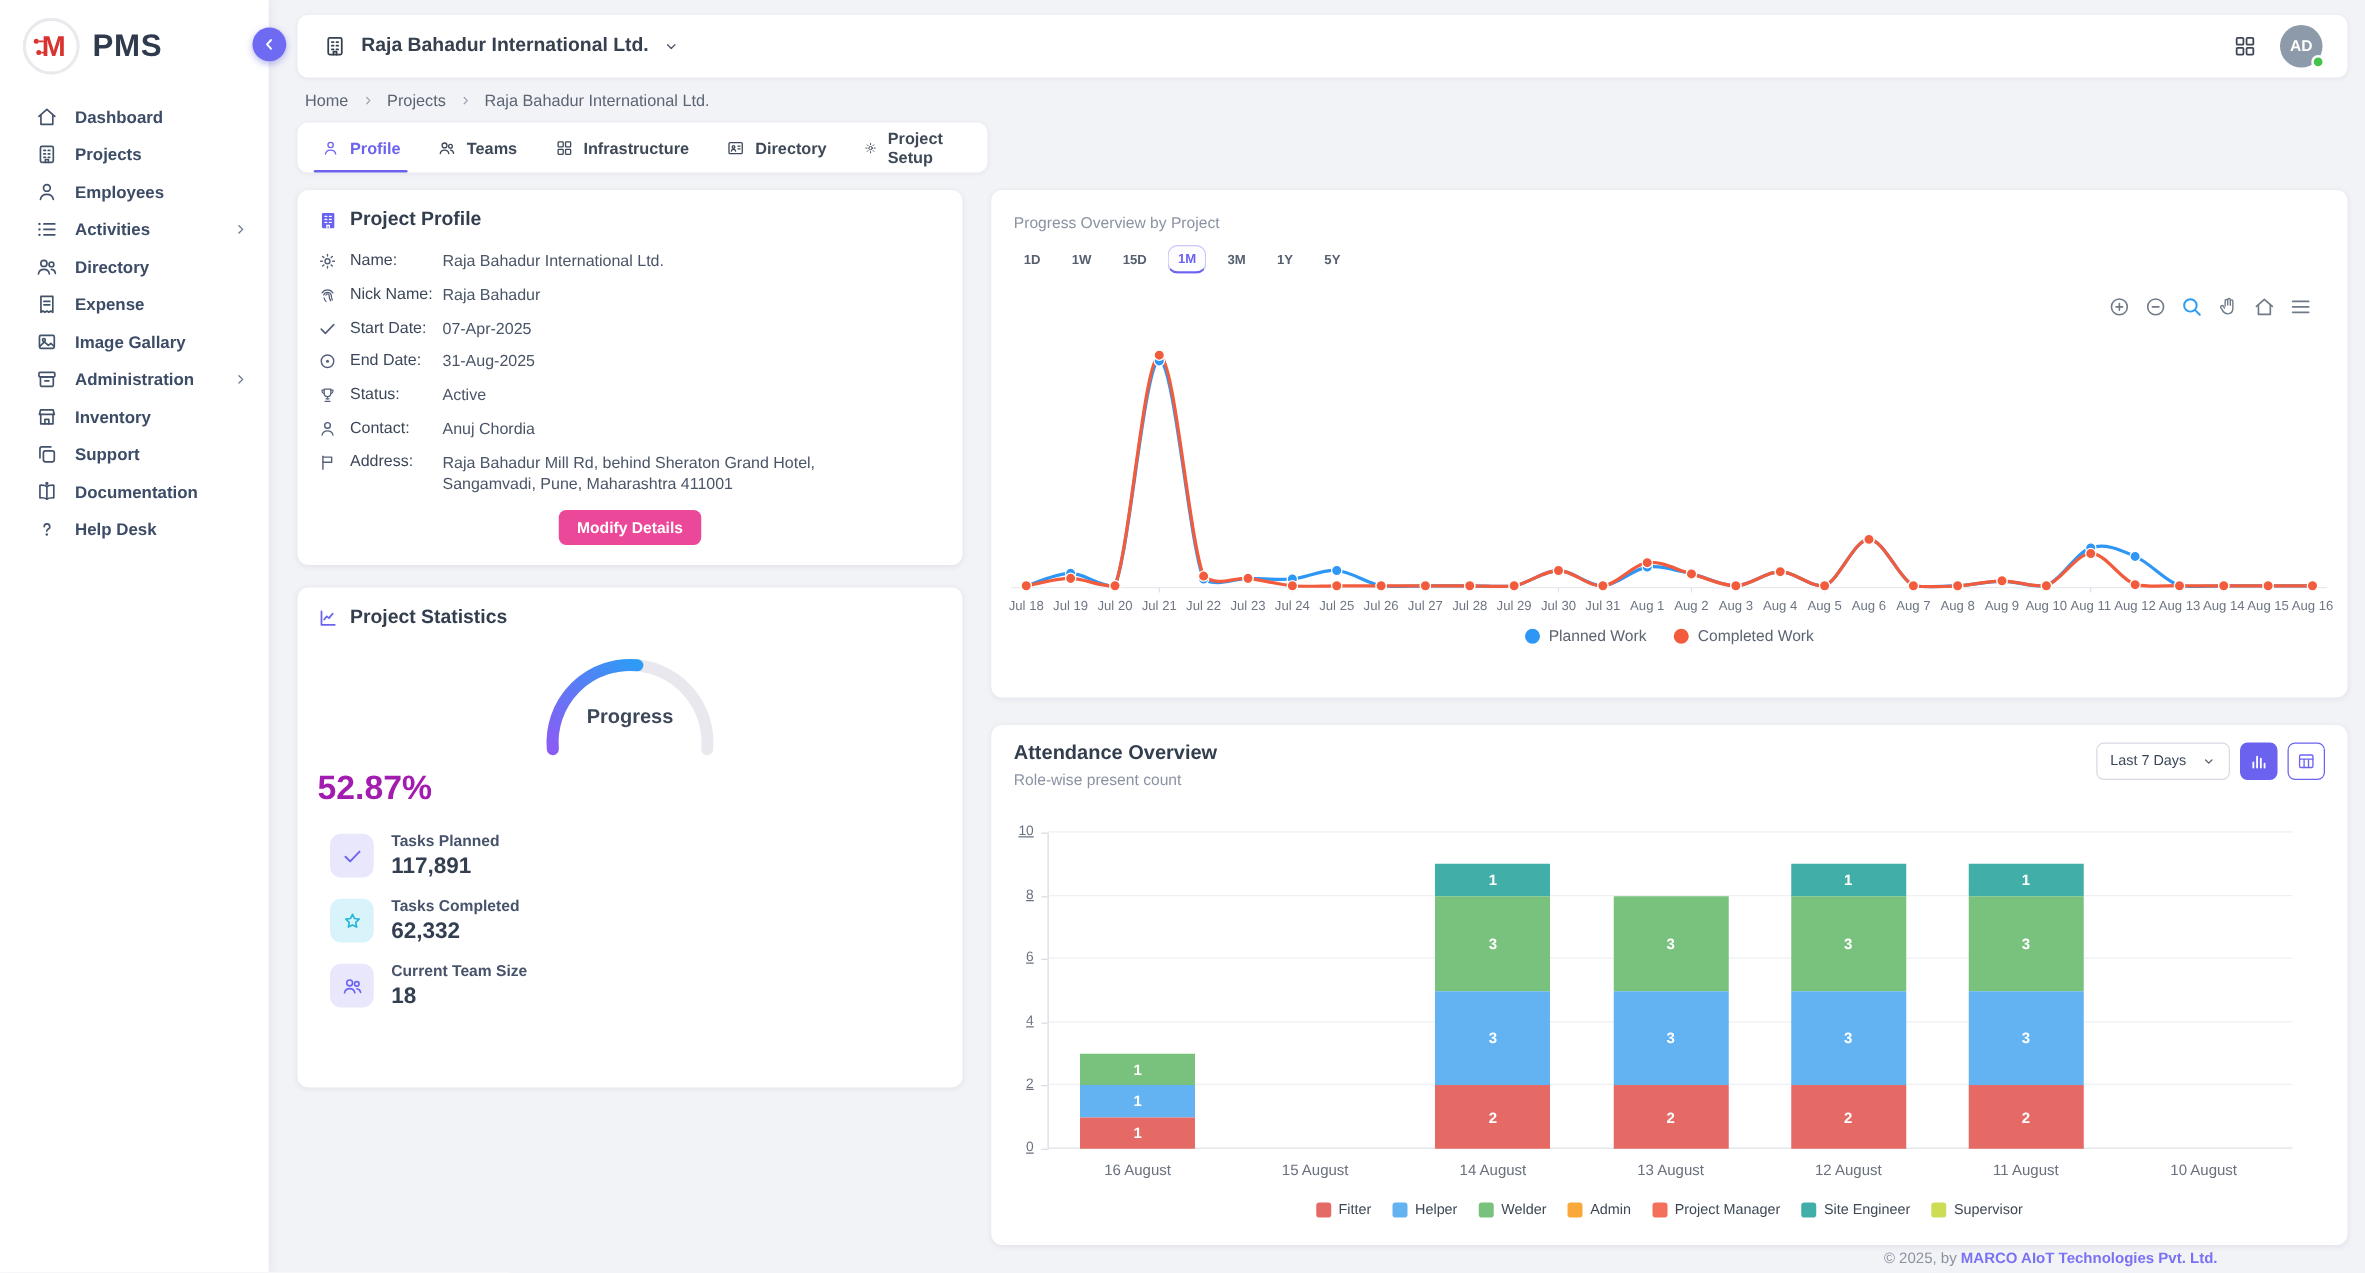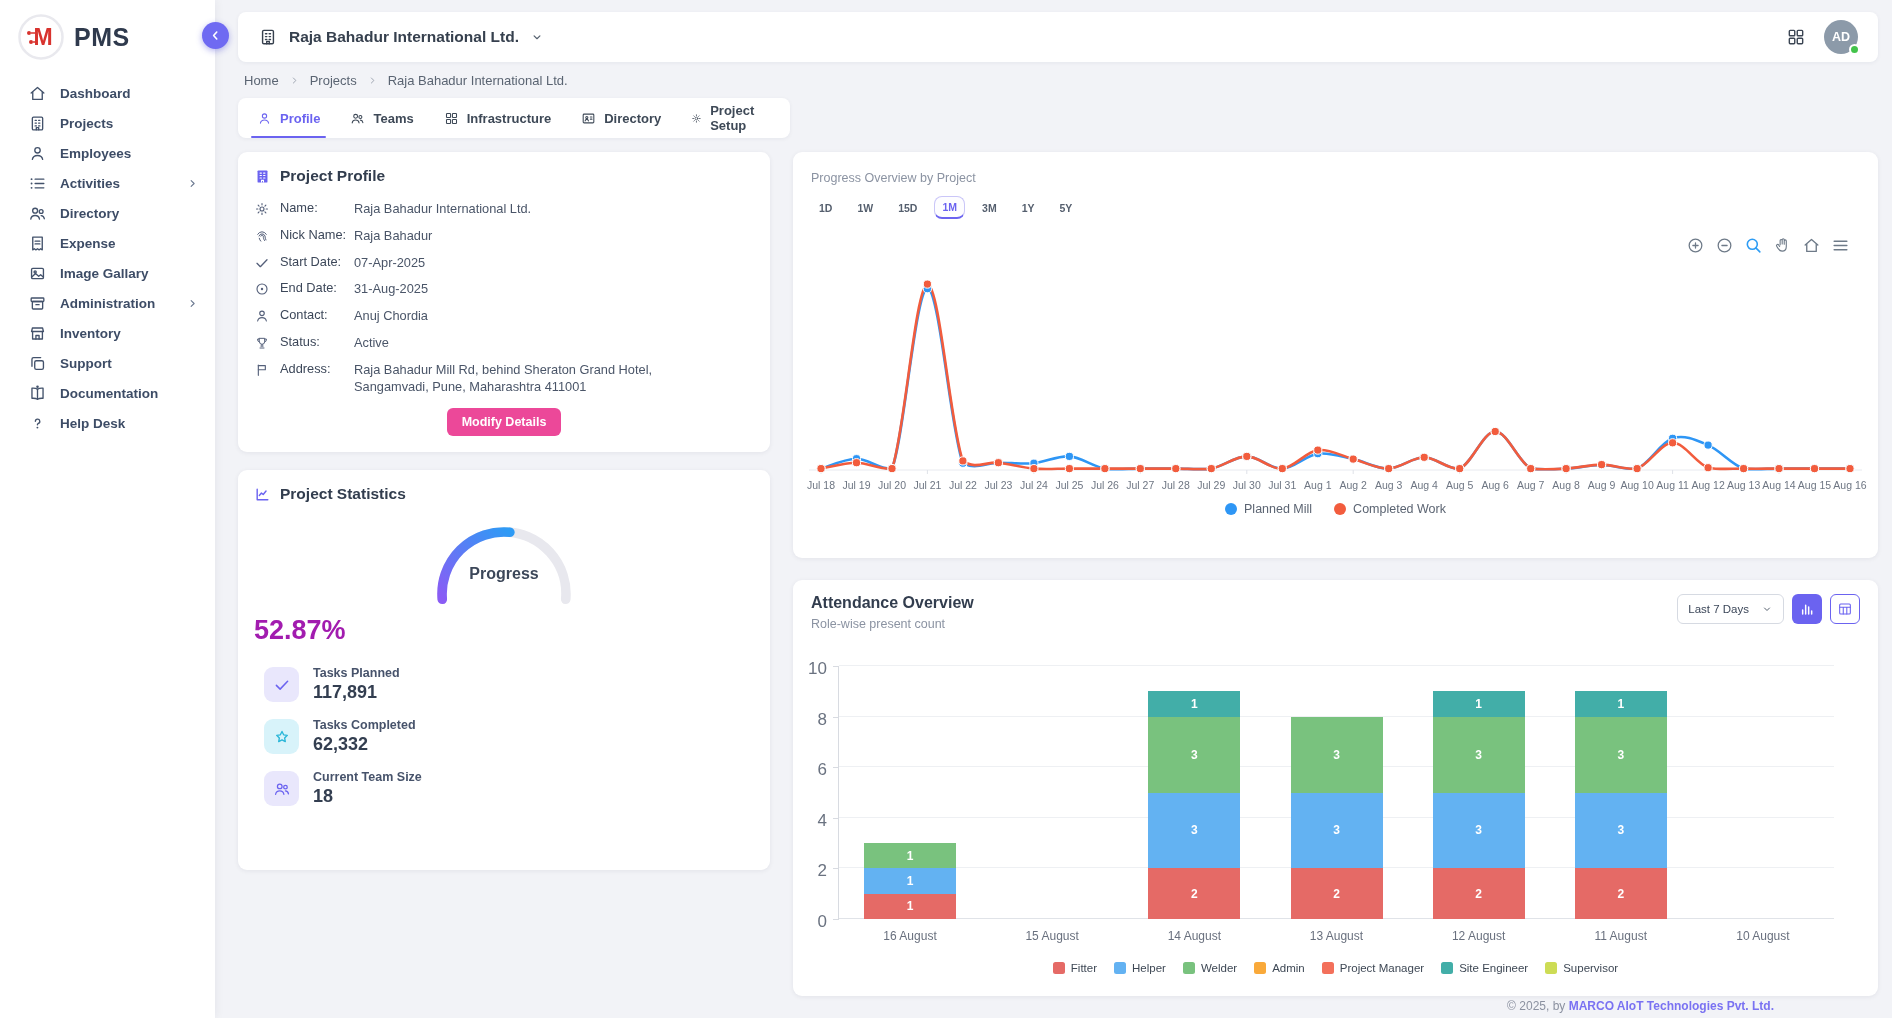--- a/index.html
+++ b/index.html
@@ -97,21 +97,21 @@
     gap:12px; padding:0 10px; font-size:11.5px; color:#3c4759; cursor:pointer; }
   .select .chev { color:#55606e; }
   .icon-btn { width:30px; height:30px; border-radius:6px; display:flex; align-items:center; justify-content:center; cursor:pointer; }
   .icon-btn.filled { background:#6b63f0; border:none; color:#fff; }
   .icon-btn.outline { background:#fff; border:1.5px solid #6b63f0; color:#6b63f0; }
   .barplot { position:absolute; left:46px; top:86px; width:995px; height:253px; }
   .gridline { position:absolute; left:0; right:0; height:1px; background:#eef0f3; }
   .baseline { position:absolute; left:0; right:0; bottom:0; height:1px; background:#e0e3e8; }
   .vaxis { position:absolute; left:45px; top:86px; width:1px; height:254px; background:#d8dbe1; }
   .ytick { position:absolute; width:5px; height:1px; background:#d8dbe1; left:40px; }
-  .ylab { position:absolute; width:26px; text-align:right; font-size:17px; color:#6a7280; left:8px; }
+  .ylab { position:absolute; width:26px; text-align:right; font-size:11px; color:#6a7280; left:8px;text-decoration:underline; }
   .bar { position:absolute; bottom:0; width:92px; display:flex; flex-direction:column-reverse; }
   .seg { display:flex; align-items:center; justify-content:center; color:#fff; font-size:12px; font-weight:700; }
   .bxlabels { position:absolute; left:46px; top:349px; width:995px; height:16px; }
   .bxlabels span { position:absolute; text-align:center; font-size:12px; color:#69707e; }
   .blegend { position:absolute; left:0; right:0; top:382px; display:flex; justify-content:center; align-items:center; gap:17px; }
   .blegend .li { display:flex; align-items:center; gap:6px; font-size:11.5px; color:#3e4855; }
   .blegend .sq { width:12px; height:12px; border-radius:2.5px; }
 
   .footer { position:absolute; right:118px; top:999px; font-size:12px; color:#8b91a0; }
   .footer a { color:#7a72f2; font-weight:600; text-decoration:none; cursor:pointer; }
@@ -419,40 +419,40 @@
           <span class="pf-icon" data-icon="circle-dot-icon">
             <svg viewBox="0 0 24 24" fill="none" stroke="currentColor" stroke-width="1.7" stroke-linecap="round" stroke-linejoin="round">
               <circle cx="12" cy="12" r="7.5"></circle>
               <circle cx="12" cy="12" r="1.8" fill="currentColor" stroke="none"></circle>
             </svg>
           </span>
           <span class="pf-label">End Date:</span>
           <span class="pf-val">31-Aug-2025</span>
         </div>
         <div class="pf-row">
-          <span class="pf-icon" data-icon="person-icon">
-            <svg viewBox="0 0 24 24" fill="none" stroke="currentColor" stroke-width="1.7" stroke-linecap="round" stroke-linejoin="round">
-              <circle cx="12" cy="8" r="3.4"></circle>
-              <path d="M5.5 19.5c.6-3.4 3.2-5 6.5-5s5.9 1.6 6.5 5"></path>
-            </svg>
-          </span>
-          <span class="pf-label">Contact:</span>
-          <span class="pf-val">Anuj Chordia</span>
-        </div>
-        <div class="pf-row">
           <span class="pf-icon" data-icon="trophy-icon">
             <svg viewBox="0 0 24 24" fill="none" stroke="currentColor" stroke-width="1.5" stroke-linecap="round" stroke-linejoin="round">
               <path d="M8 5h8v5a4 4 0 0 1-8 0z"></path>
               <path d="M8 6H5.5v1.5A3 3 0 0 0 8 10.4M16 6h2.5v1.5a3 3 0 0 1-2.5 2.9"></path>
               <path d="M12 14v2.6"></path>
               <path d="M9 19.5h6M10.2 16.6h3.6"></path>
             </svg>
           </span>
           <span class="pf-label">Status:</span>
           <span class="pf-val">Active</span>
+        </div>
+        <div class="pf-row">
+          <span class="pf-icon" data-icon="person-icon">
+            <svg viewBox="0 0 24 24" fill="none" stroke="currentColor" stroke-width="1.7" stroke-linecap="round" stroke-linejoin="round">
+              <circle cx="12" cy="8" r="3.4"></circle>
+              <path d="M5.5 19.5c.6-3.4 3.2-5 6.5-5s5.9 1.6 6.5 5"></path>
+            </svg>
+          </span>
+          <span class="pf-label">Contact:</span>
+          <span class="pf-val">Anuj Chordia</span>
         </div>
         <div class="pf-row">
           <span class="pf-icon" data-icon="flag-icon">
             <svg viewBox="0 0 24 24" fill="none" stroke="currentColor" stroke-width="1.7" stroke-linecap="round" stroke-linejoin="round">
               <path d="M6.5 20V4.5"></path>
               <path d="M6.5 5.5H17v6.2H6.5"></path>
             </svg>
           </span>
           <span class="pf-label">Address:</span>
           <span class="pf-val">Raja Bahadur Mill Rd, behind Sheraton Grand Hotel, Sangamvadi, Pune, Maharashtra 411001</span>
@@ -681,21 +681,21 @@
         <span style="left: 841.6px;">Aug 11</span>
         <span style="left: 877.1px;">Aug 12</span>
         <span style="left: 912.6px;">Aug 13</span>
         <span style="left: 948px;">Aug 14</span>
         <span style="left: 983.5px;">Aug 15</span>
         <span style="left: 1019px;">Aug 16</span>
       </div>
     <div class="clegend" id="line-legend">
         <div class="li">
           <span class="dot12" style="background: rgb(46, 150, 245);"></span>
-          <span>Planned Mill</span>
+          <span>Planned Work</span>
         </div>
         <div class="li">
           <span class="dot12" style="background: rgb(242, 92, 61);"></span>
           <span>Completed Work</span>
         </div>
       </div>
   </section>
 
   <section class="card attendance-card">
     <div class="pc-title">Attendance Overview</div>

